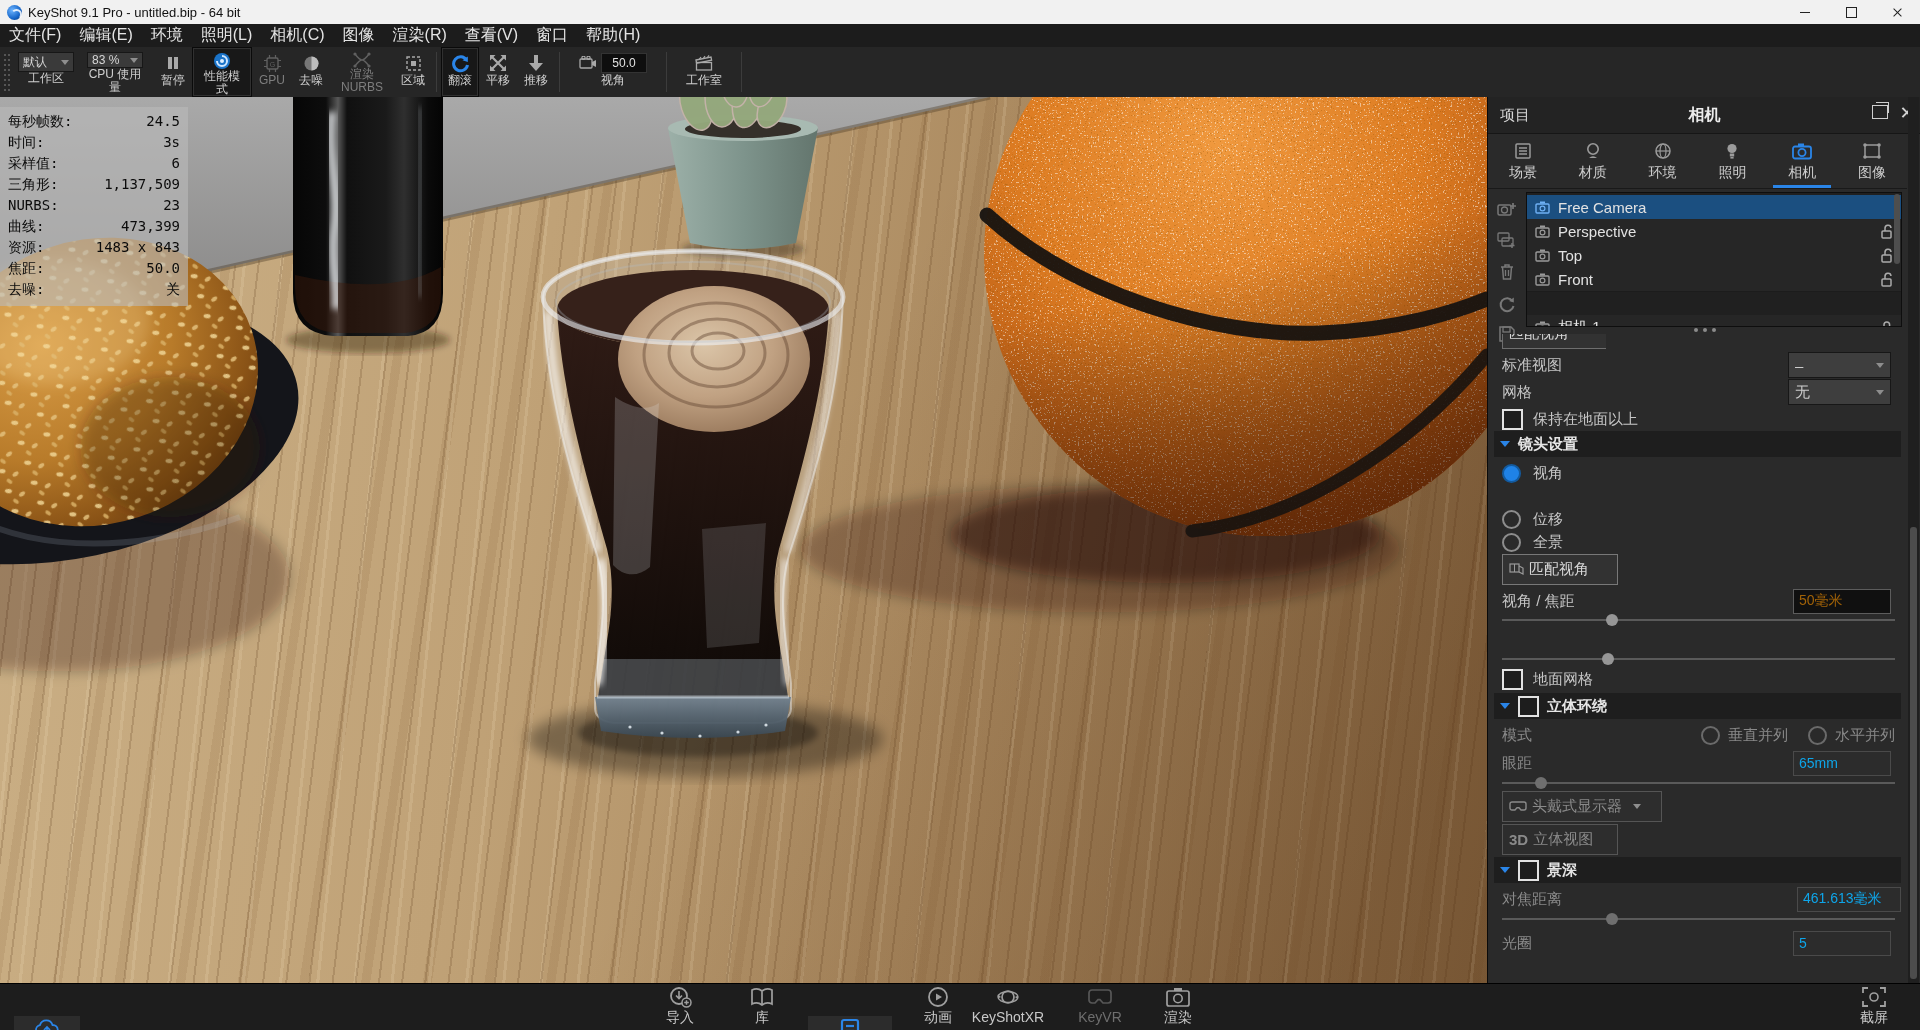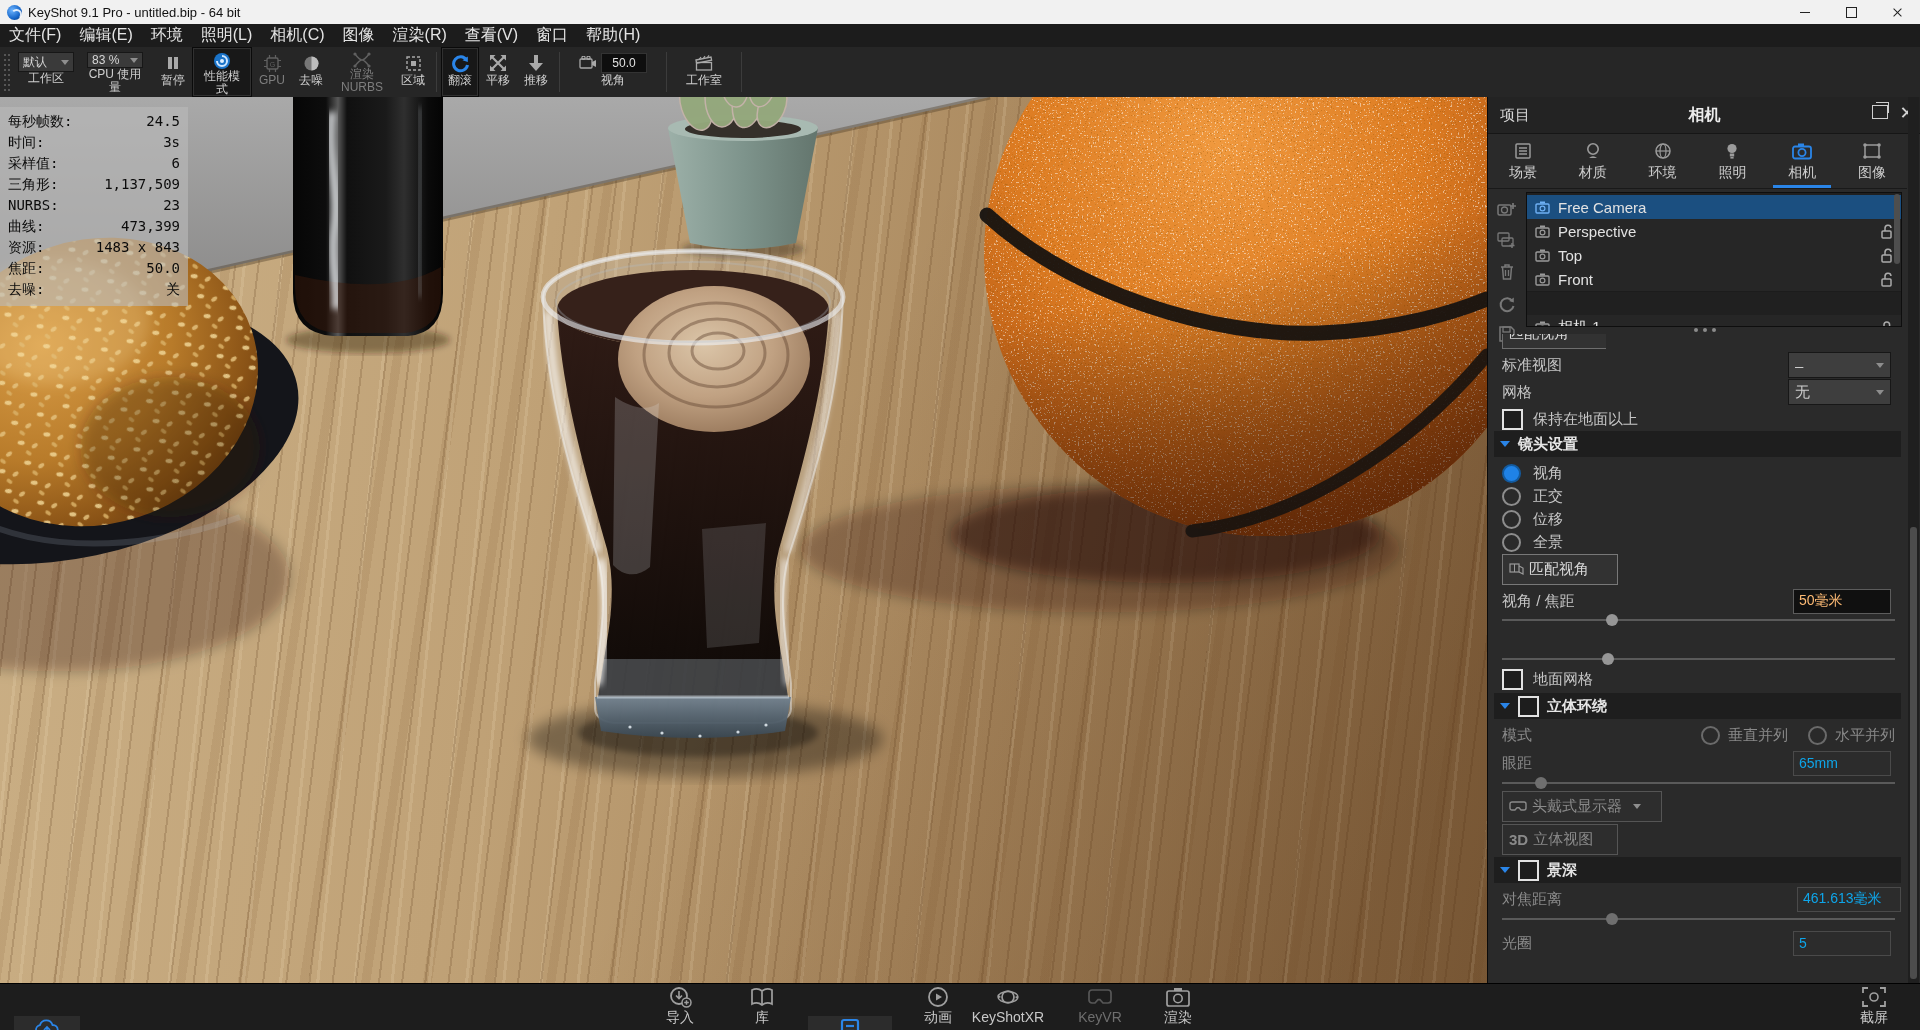--- a/index.html
+++ b/index.html
@@ -85,21 +85,21 @@
   .dots3{position:absolute;left:0;right:0;top:231px;height:8px;display:flex;gap:5px;justify-content:center;}
   .dots3 i{width:4px;height:4px;border-radius:50%;background:#8b8b8b;}
   .clipbtn{position:absolute;left:14px;top:237px;width:104px;height:15px;overflow:hidden;}
   .clipbtn .inner{position:absolute;left:0;top:-16px;width:102px;height:29px;background:#323232;
                   border:1px solid #6e6e6e;display:flex;align-items:center;gap:4px;padding:0 6px;color:#d6d6d6;font-size:15px;}
   .prow{position:absolute;left:14px;right:26px;height:24px;display:flex;align-items:center;color:#c6c6c6;font-size:15px;}
   .prow.dim{color:#8a8a8a;}
   .pdd{position:absolute;right:4px;width:89px;height:24px;background:#3e3e3e;border:1px solid #171717;
        display:flex;align-items:center;justify-content:space-between;padding:0 6px;color:#cccccc;}
   .pfield{position:absolute;right:4px;width:86px;height:23px;background:#101010;border:1px solid #5c5c5c;
-          color:#fdba74;display:flex;align-items:center;padding:0 5px;font-size:14px;white-space:nowrap;overflow:hidden;}
+          color:#a16207;display:flex;align-items:center;padding:0 5px;font-size:14px;white-space:nowrap;overflow:hidden;}
   .pfield.dis{background:#2c2c2c;border-color:#4a4a4a;color:#0ea5e9;}
   .cb{width:17px;height:17px;border:2px solid #e2e2e2;background:#1d1d1d;margin-right:10px;flex:none;}
   .rb{width:15px;height:15px;border:2px solid #8d8d8d;border-radius:50%;background:transparent;margin-right:12px;flex:none;}
   .rb.on{background:#1f82e6;border-color:#135a9e;}
   .rb.dis{border-color:#6a6a6a;}
   .psection{position:absolute;left:6px;right:20px;height:26px;background:#1e1e1e;display:flex;
             align-items:center;gap:8px;padding-left:6px;color:#e6e6e6;font-weight:bold;font-size:15px;}
   .chev{width:0;height:0;border-left:5px solid transparent;border-right:5px solid transparent;border-top:6px solid #2a85e8;flex:none;}
   .pslider{position:absolute;left:14px;right:26px;height:12px;}
   .pslider .trk{position:absolute;left:0;right:0;top:5px;height:2px;background:#5a5a5a;}
@@ -710,24 +710,20 @@
 
     <div class="psection" style="top:334px">
       <span class="chev"></span>
       <span>镜头设置</span>
     </div>
 
     <div class="prow" style="top:364px">
       <span class="rb on"></span>
       <span>视角</span>
     </div>
-    <div class="prow" style="top:387px">
-      <span class="rb"></span>
-      <span>正交</span>
-    </div>
     <div class="prow" style="top:410px">
       <span class="rb"></span>
       <span>位移</span>
     </div>
     <div class="prow" style="top:433px">
       <span class="rb"></span>
       <span>全景</span>
     </div>
 
     <div class="pbtn" style="top:457px">

